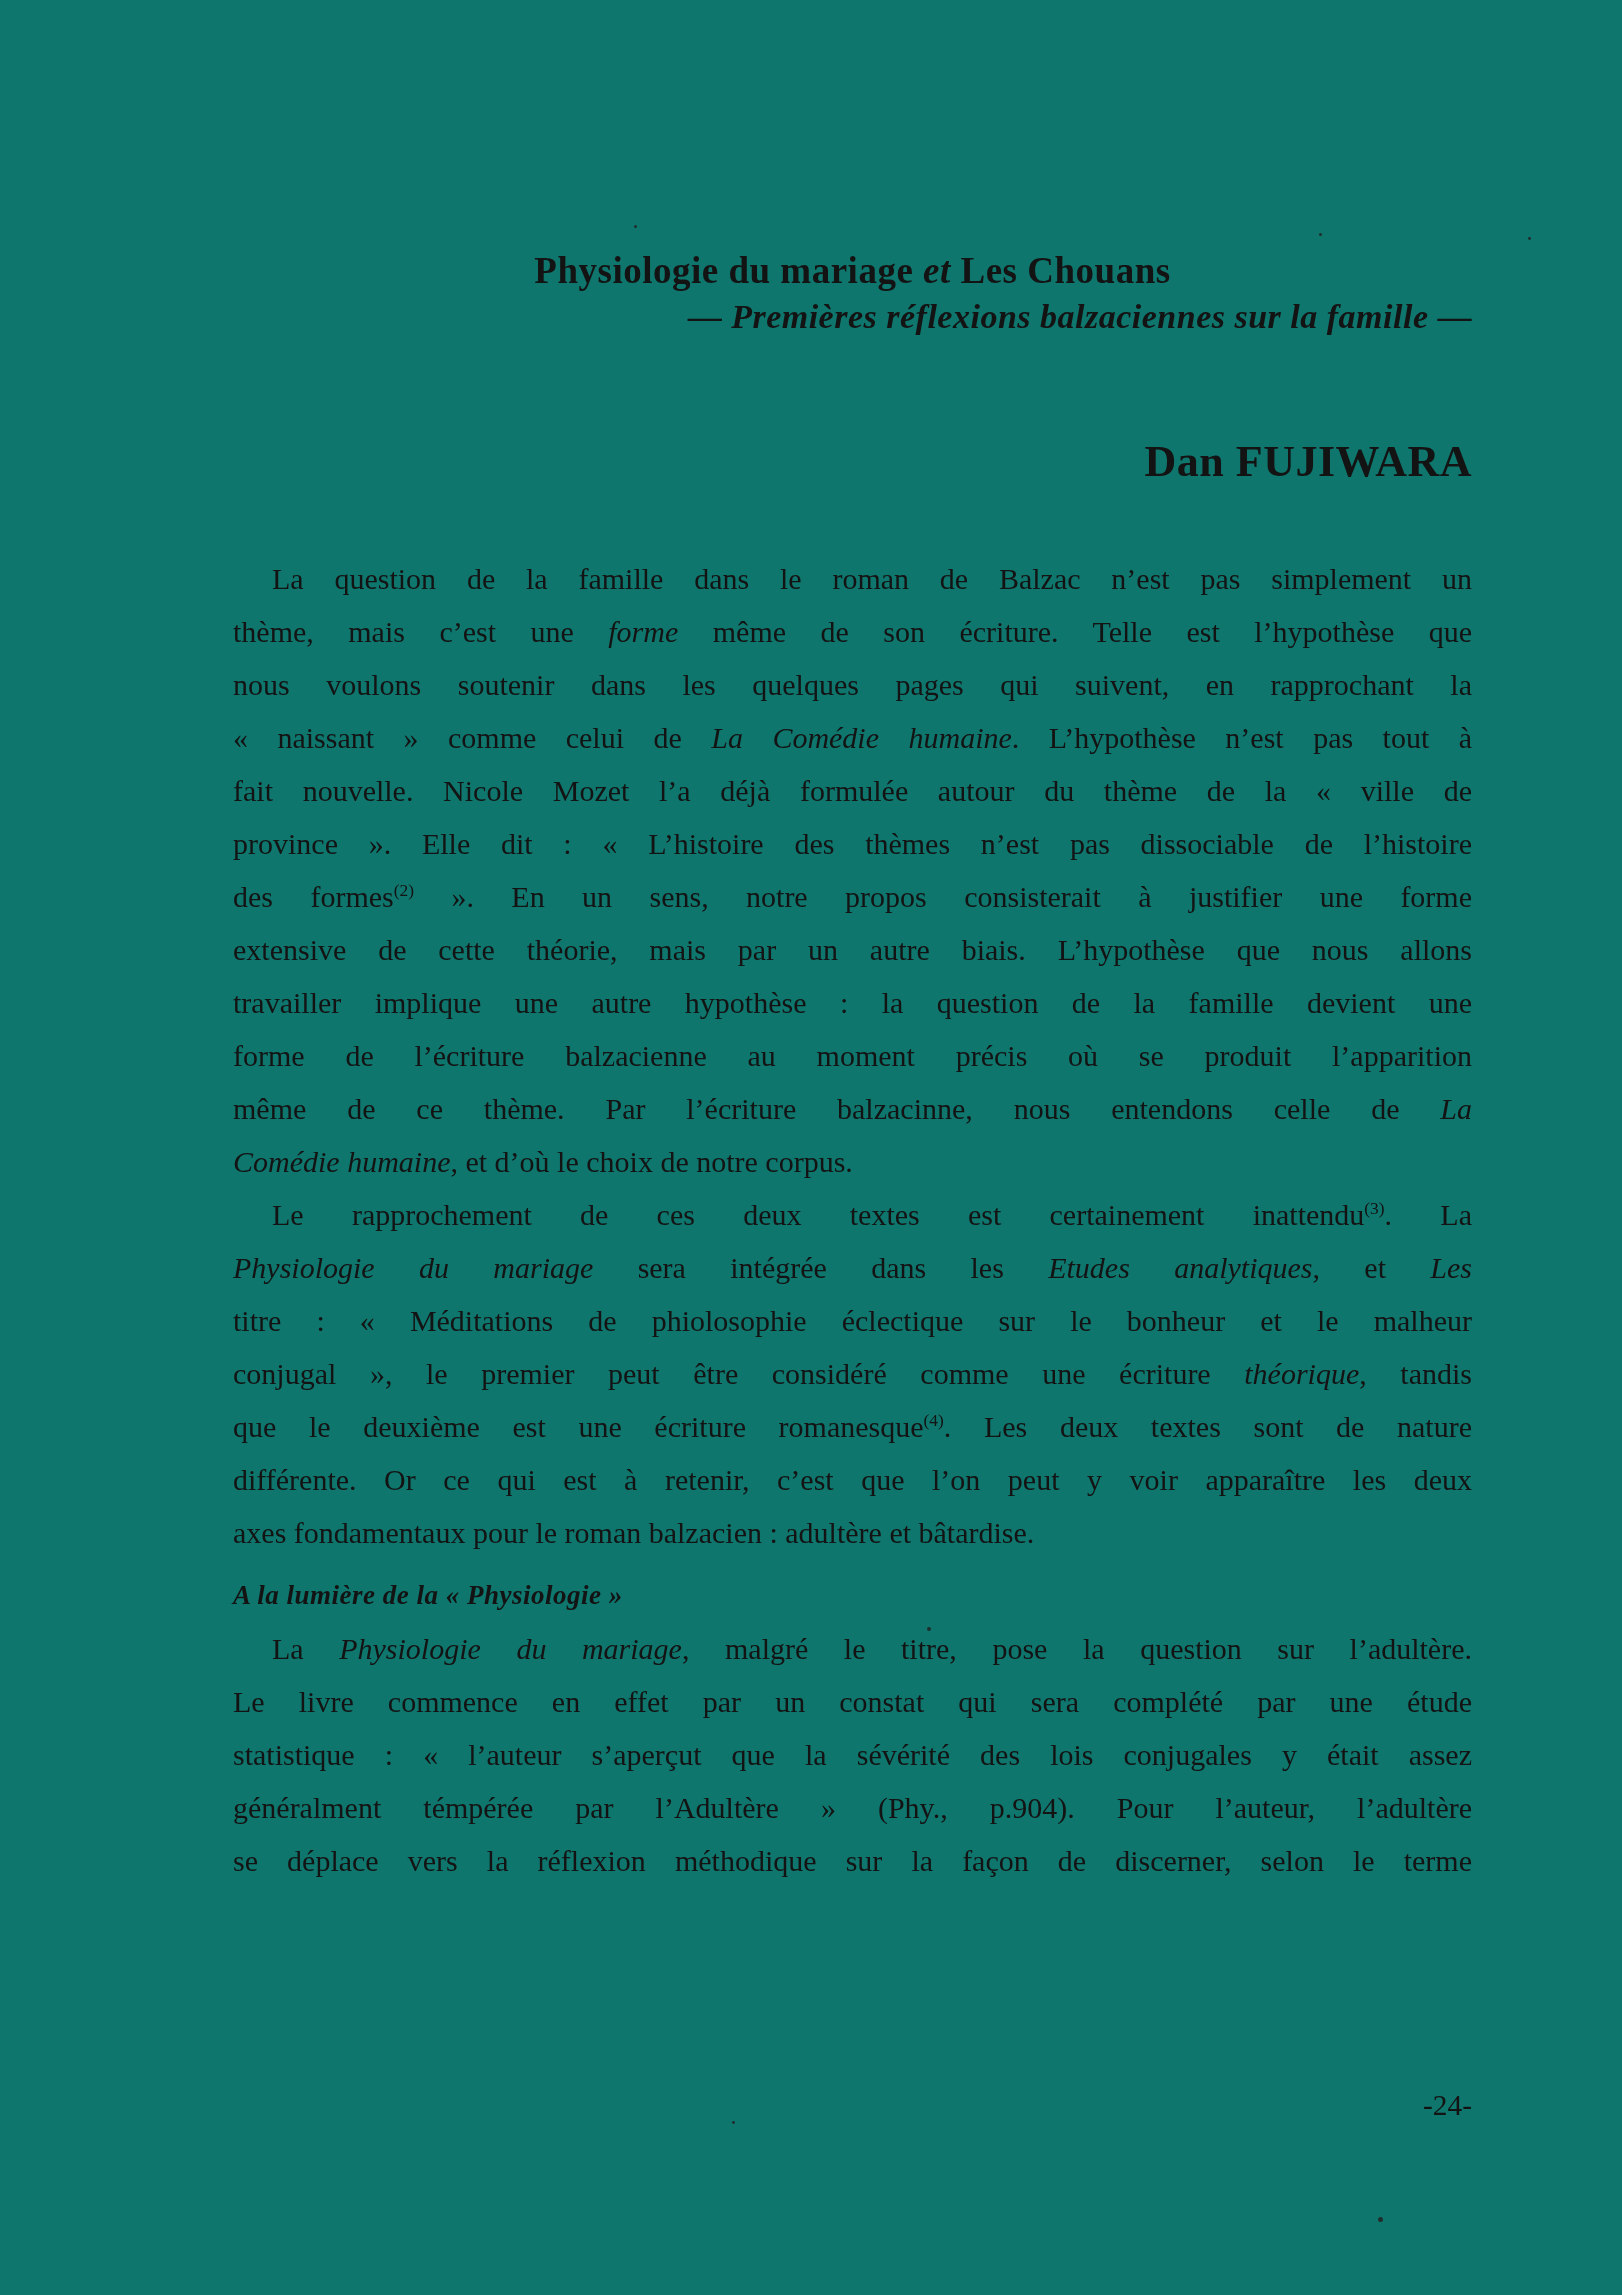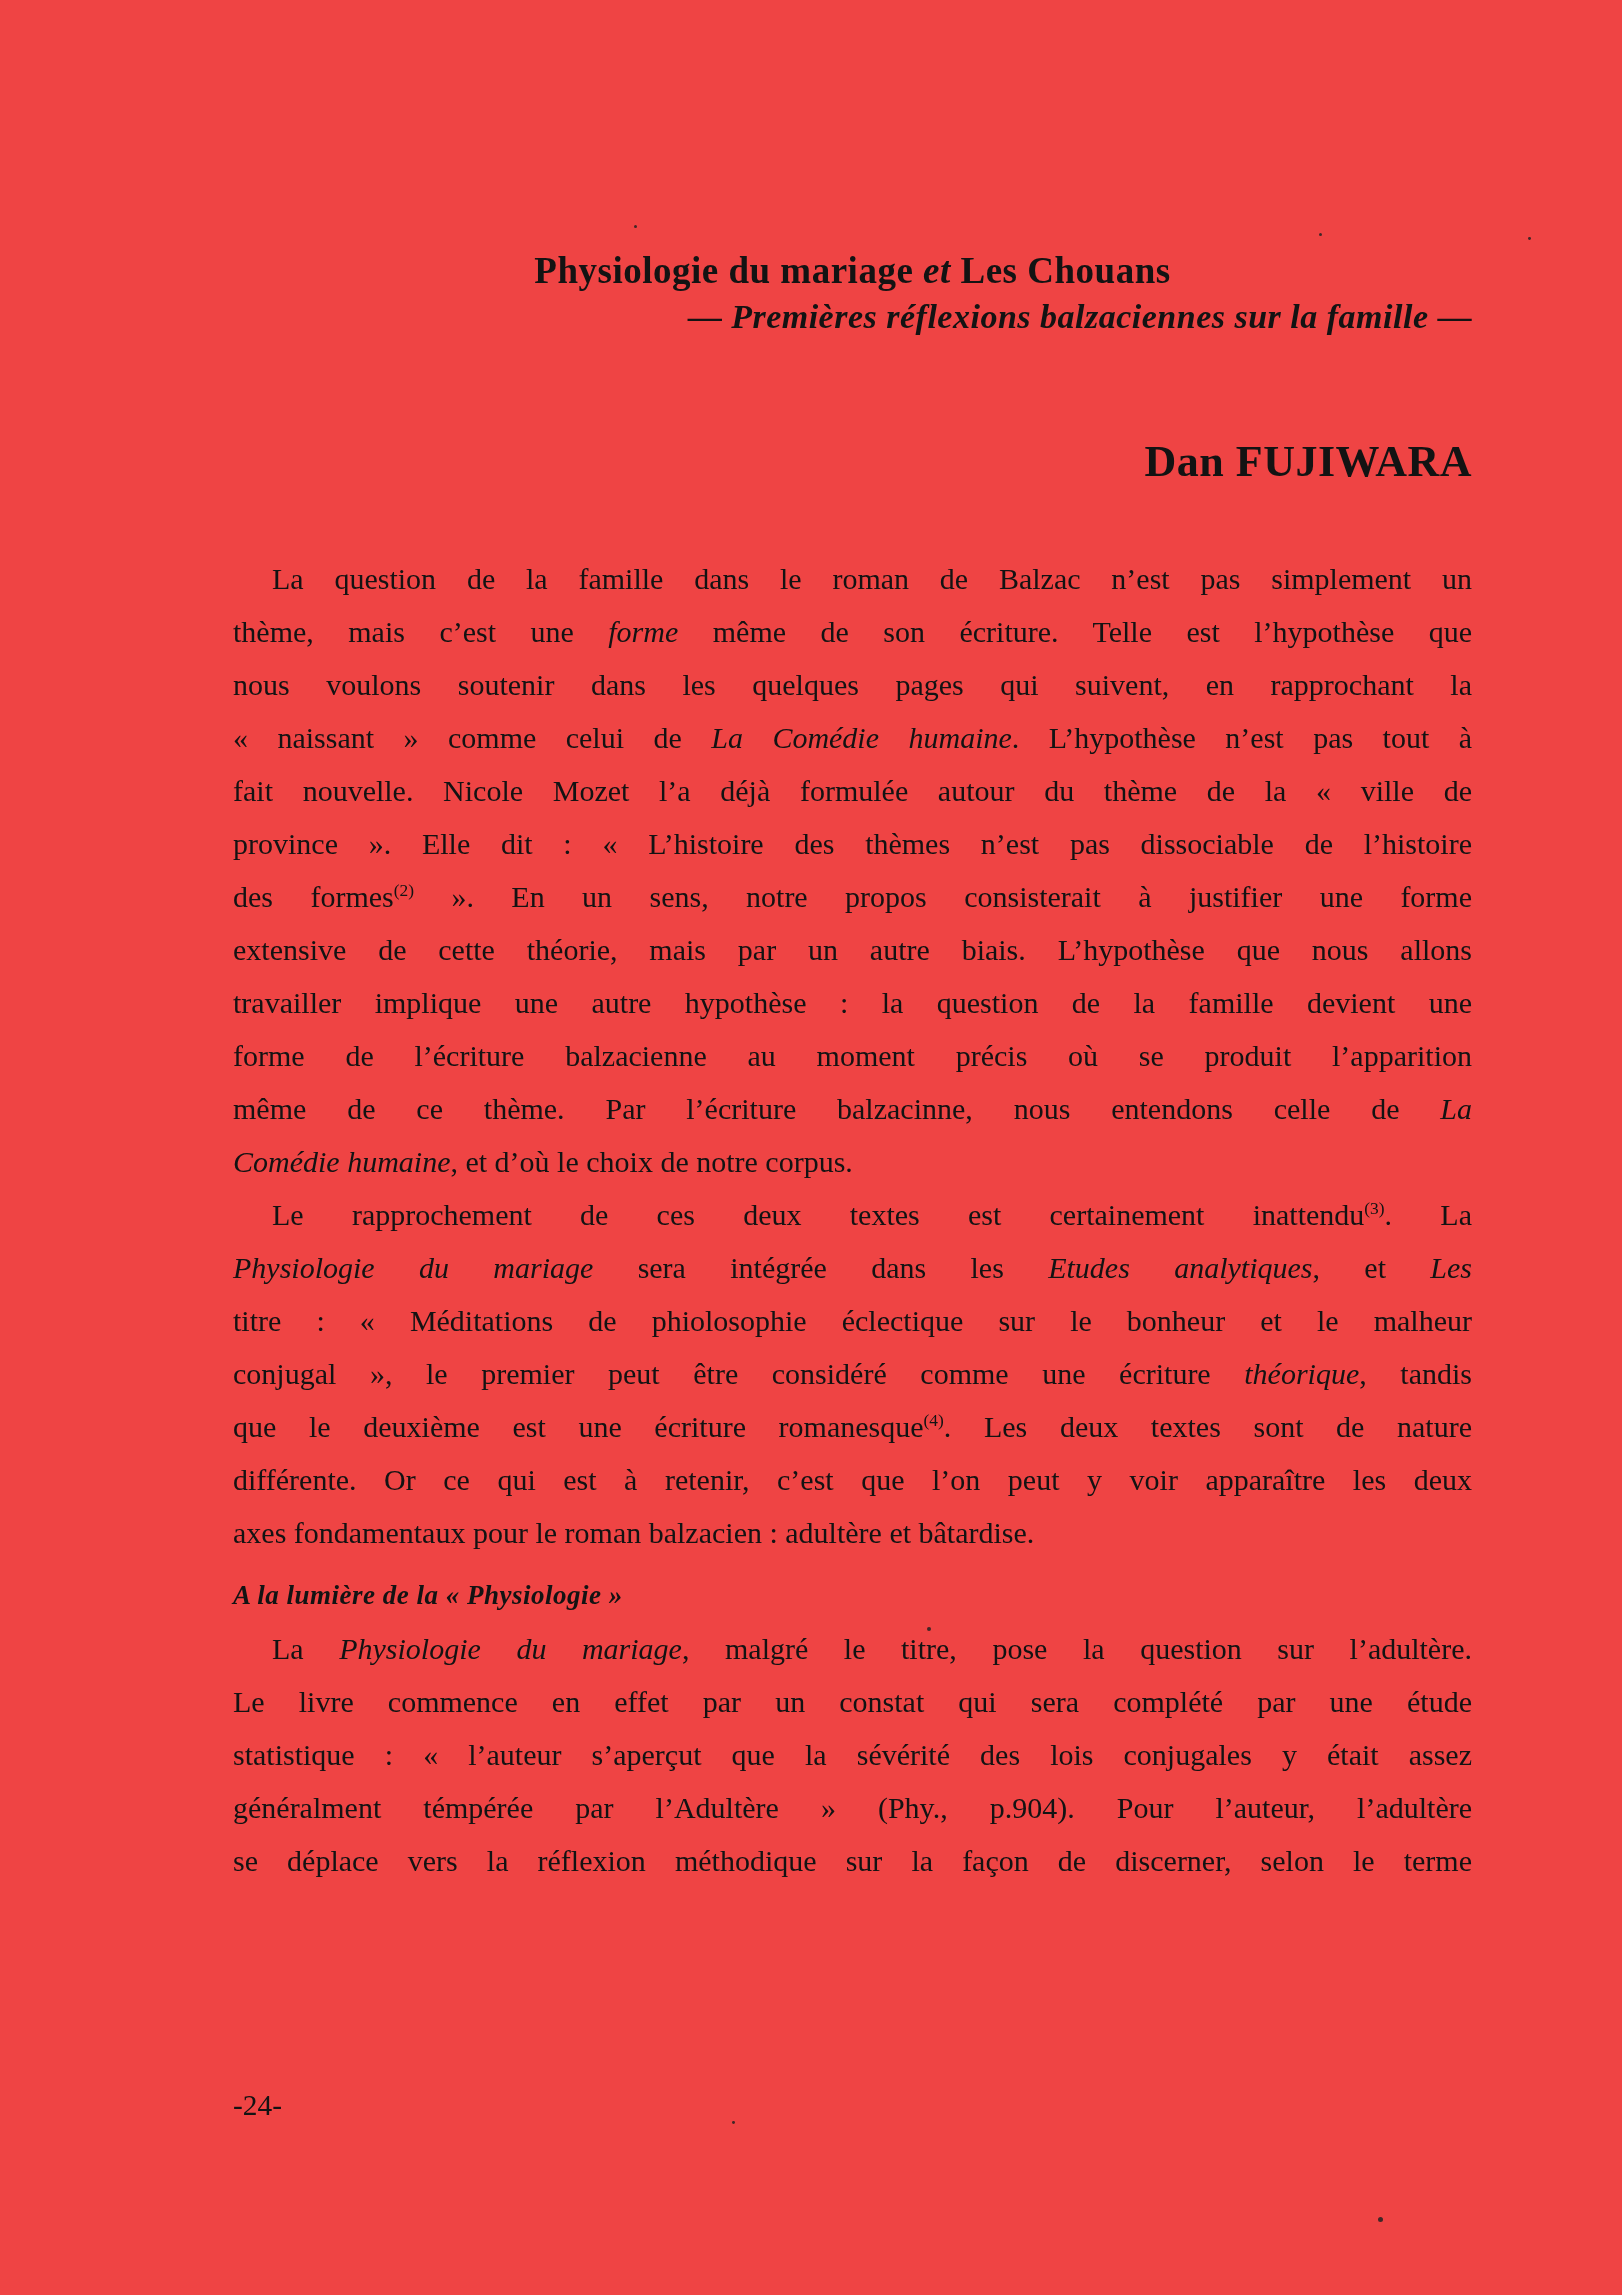--- a/index.html
+++ b/index.html
@@ -1,20 +1,20 @@
 <!DOCTYPE html>
 <html style="font-size:7.9px"><head>
 <meta charset="utf-8">
 <style>
   html, body { margin: 0; padding: 0; background: #e8e8e8; }
   .page {
     position: relative;
     width: 1622px;
     height: 2295px;
-    background: #ef4444;
+    background: #0f766e;
     font-family: "Liberation Serif", "DejaVu Serif", serif;
     color: #131313;
     overflow: hidden;
   }
   .content {
     position: absolute;
     left: 233px;
     top: 0;
     width: 1239px;
     height: 100%;
@@ -79,21 +79,21 @@
     line-height: 53px;
     margin-top: 9.8px;
     letter-spacing: 0.5px;
     text-align: left;
   }
   .pageno {
     position: absolute;
     top: 2089px;
     left: 0;
     width: 100%;
-    text-align: left;
+    text-align: right;
     font-size: 29.4px;
   }
   .speck {
     position: absolute;
     background: #222222;
     border-radius: 50%;
     opacity: 0.85;
   }
 </style>
 </head>

